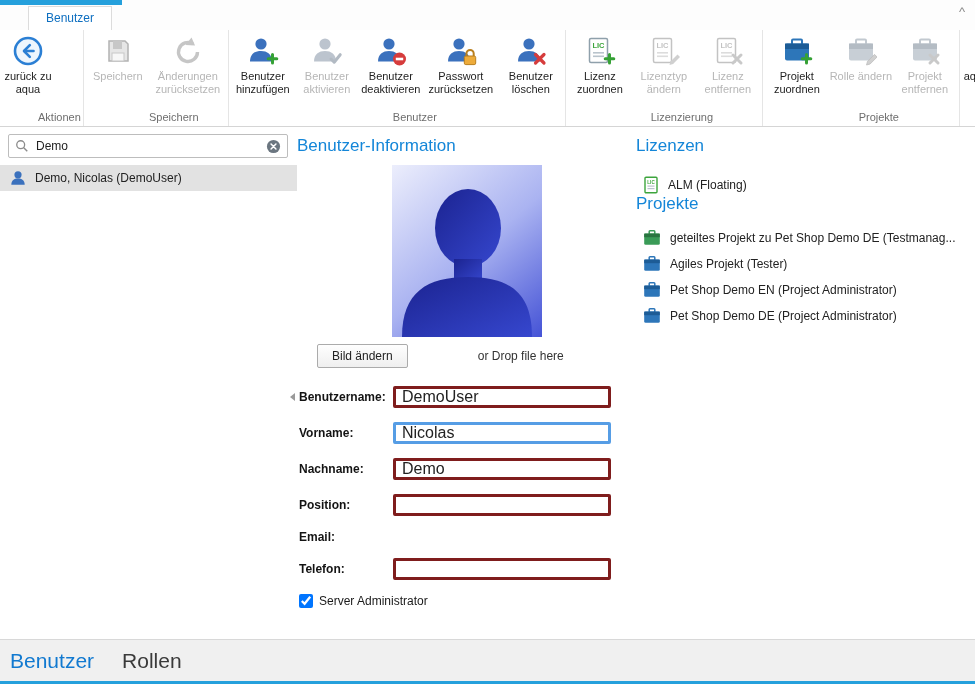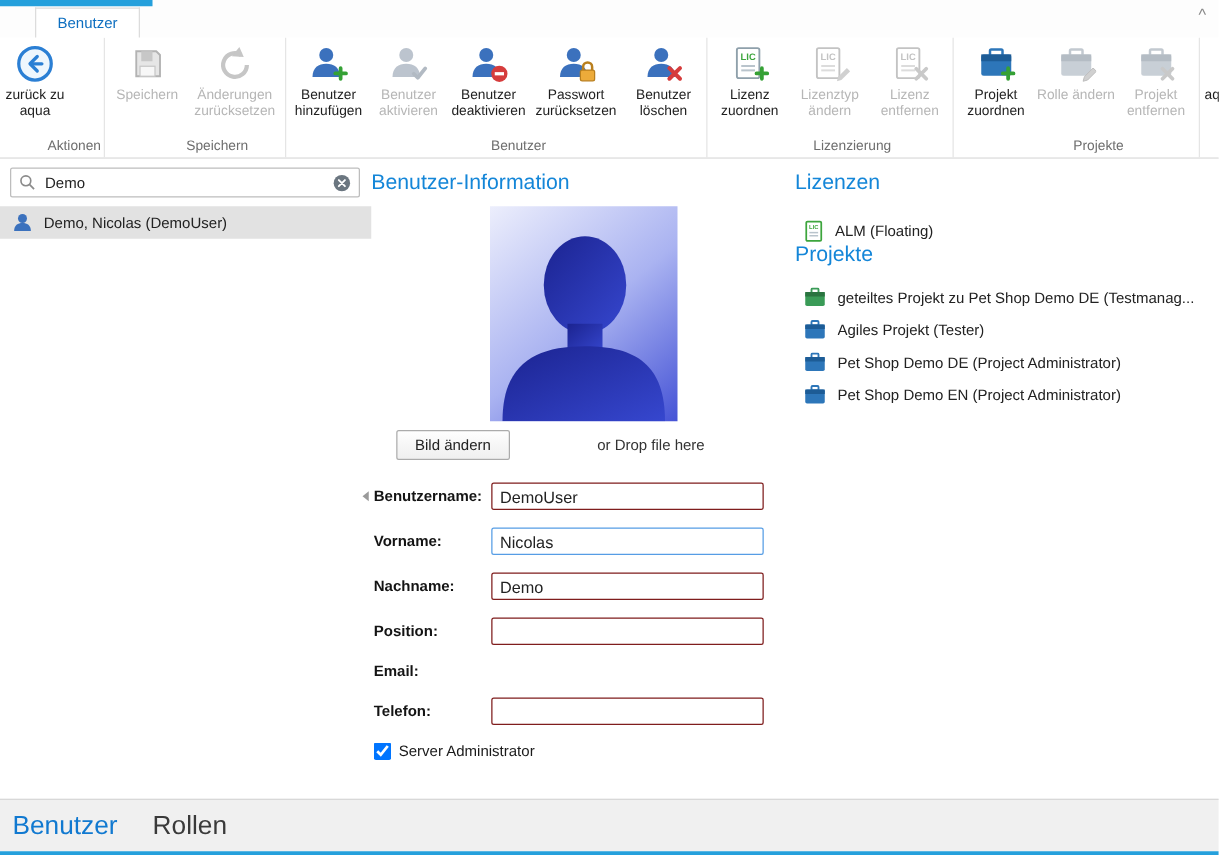--- a/index.html
+++ b/index.html
@@ -48,22 +48,22 @@
   h1.section { font-size:17px; font-weight:400; color:var(--accent,#1486d8); margin:0; line-height:20px; }
   .avatar { width:150px; height:172px; margin:9px auto 0;
     background:linear-gradient(140deg,#eceefc 0%,#aab3f1 52%,#4553d6 100%); cursor:pointer; }
   .avatar-actions { margin-top:7px; margin-left:20px; display:flex; align-items:center; gap:70px; }
   .btn { font-family:inherit; font-size:12px; color:#222; padding:4px 14px;
     border:1px solid #ababab; border-radius:2px; background:linear-gradient(#fefefe,#efefef); cursor:pointer; }
   .drop-hint { font-size:12px; color:#333; }
   .form { margin-top:18px; padding-left:2px; }
   .frow { display:flex; align-items:center; margin-bottom:14px; position:relative; }
   .frow label { width:94px; font-size:12px; font-weight:700; color:#141414; }
-  .frow input { width:218px; height:22px; border:1px solid #7f1d1d; border-radius:2px;
-    font-size:13px; padding:0 6px; color:#222; font-family:inherit; outline:none; }
+  .frow input { width:218px; height:22px; border:3px solid #7f1d1d; border-radius:2px;
+    font-size:16px; padding:0 6px; color:#222; font-family:inherit; outline:none; }
   .frow input.focused { border-color:var(--focus-border,#569de5); }
   .marker { position:absolute; left:-9px; top:7px; width:0; height:0;
     border-top:4px solid transparent; border-bottom:4px solid transparent; border-right:5px solid #9a9a9a; }
   .chkrow { display:flex; align-items:center; gap:6px; font-size:12px; margin-top:2px; }
   .chkrow input { width:14px; height:14px; margin:0; cursor:pointer; }
   
   .right { flex:1; padding-top:9px; }
   .icon-row { display:flex; align-items:center; gap:9px; font-size:12px; color:#222; cursor:pointer; }
   .lic-row { margin-top:20px; margin-left:7px; }
   .projects-h { margin-top:99px; }
@@ -410,31 +410,31 @@
         <span class="lbl">Agiles Projekt (Tester)</span>
       </div>
       <div class="icon-row">
         <span style="display:flex;">
           <svg width="18" height="16" viewBox="0 0 18 16">
             <rect x="6.2" y="0.8" width="5.6" height="3.6" rx="0.8" fill="none" stroke="#2d76b9" stroke-width="1.5"></rect>
             <rect x="1.2" y="3.6" width="15.6" height="11.2" rx="1.4" fill="#2d76b9"></rect>
             <rect x="1.2" y="3.6" width="15.6" height="3.6" fill="#1d5c96"></rect>
           </svg>
         </span>
-        <span class="lbl">Pet Shop Demo DE (Project Administrator)</span>
+        <span class="lbl">Pet Shop Demo EN (Project Administrator)</span>
       </div>
       <div class="icon-row">
         <span style="display:flex;">
           <svg width="18" height="16" viewBox="0 0 18 16">
             <rect x="6.2" y="0.8" width="5.6" height="3.6" rx="0.8" fill="none" stroke="#2d76b9" stroke-width="1.5"></rect>
             <rect x="1.2" y="3.6" width="15.6" height="11.2" rx="1.4" fill="#2d76b9"></rect>
             <rect x="1.2" y="3.6" width="15.6" height="3.6" fill="#1d5c96"></rect>
           </svg>
         </span>
-        <span class="lbl">Pet Shop Demo EN (Project Administrator)</span>
+        <span class="lbl">Pet Shop Demo DE (Project Administrator)</span>
       </div>
     </div>
   </div>
 </div>
 
 <div class="footer">
   <span class="f-tab active">Benutzer</span>
   <span class="f-tab">Rollen</span>
 </div>
 <div class="bottom-strip"></div>

